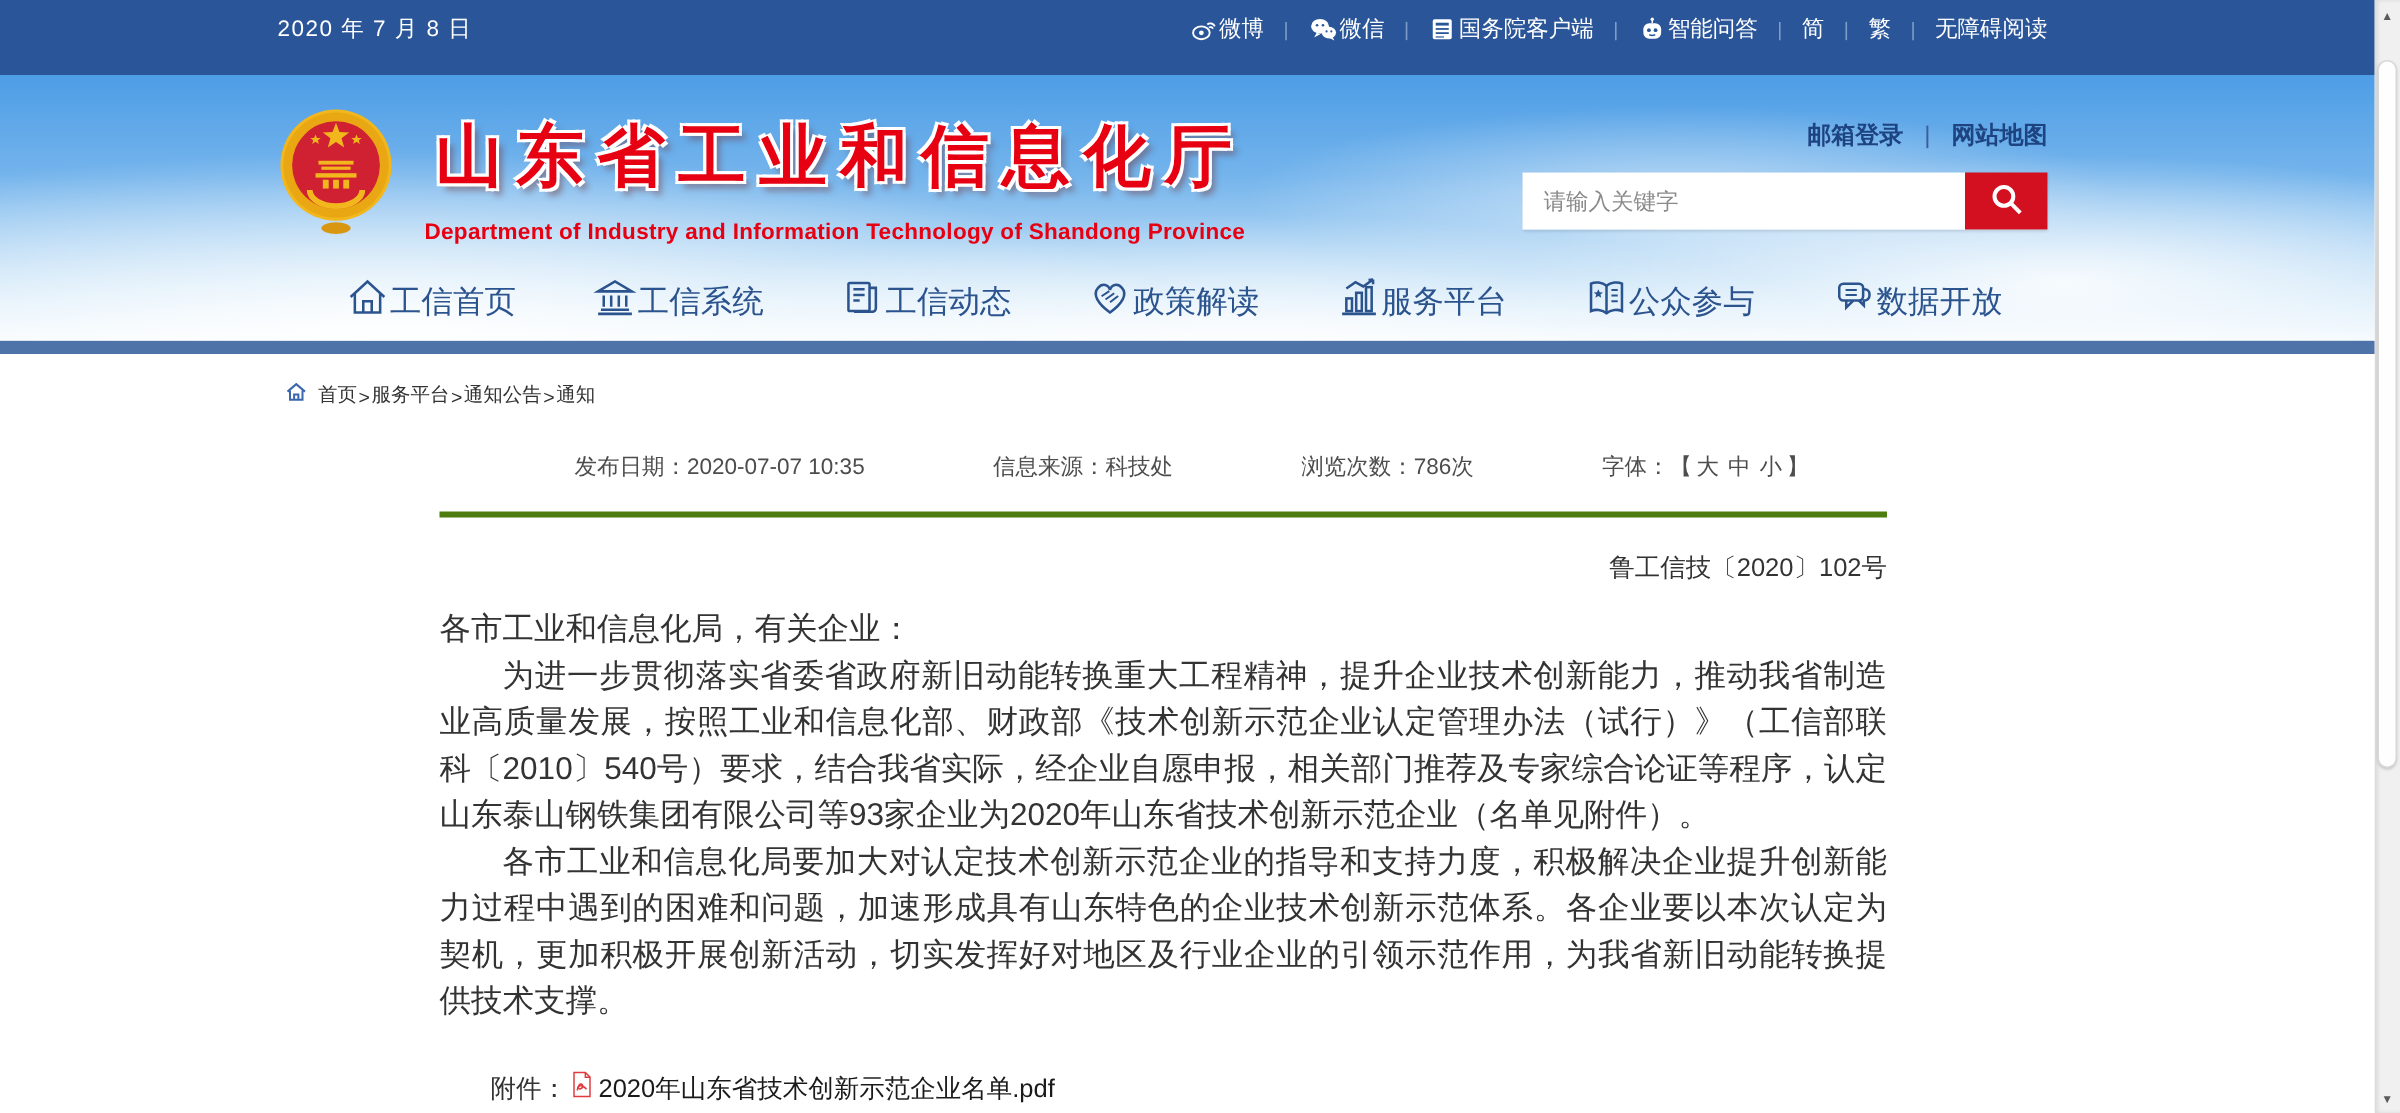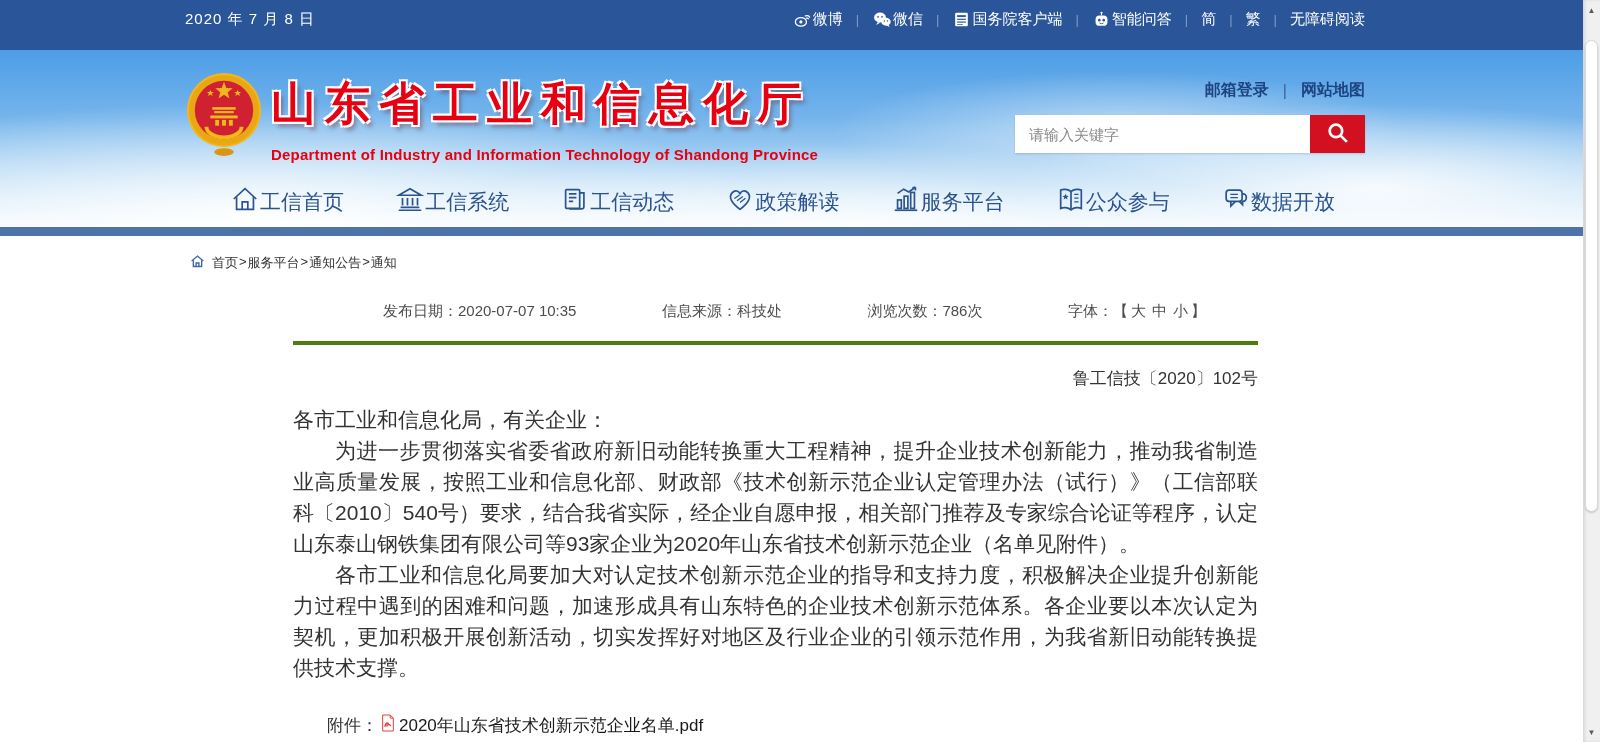--- a/index.html
+++ b/index.html
@@ -24,21 +24,21 @@
     height:177px;position:relative;
     background:
       radial-gradient(55% 115% at 16% 100%, rgba(255,255,255,.95) 0%, rgba(255,255,255,0) 62%),
       radial-gradient(45% 95% at 52% 108%, rgba(255,255,255,.9) 0%, rgba(255,255,255,0) 58%),
       radial-gradient(38% 80% at 86% 78%, rgba(255,255,255,.85) 0%, rgba(255,255,255,0) 60%),
       radial-gradient(30% 55% at 70% 45%, rgba(255,255,255,.5) 0%, rgba(255,255,255,0) 60%),
       linear-gradient(180deg,#4d9de6 0%,#74b4ec 38%,#c6e2f7 78%,#f4fafe 100%);
   }
   .banner-top{display:flex;padding-top:20px;}
   .emblem{width:78px;height:88px;flex:0 0 auto;}
-  .site-title-block{margin-left:8px;}
+  .site-title-block{margin-left:20px;text-align:right;}
   .site-title{
     font-size:45px;font-weight:bold;color:#e60012;letter-spacing:9px;white-space:nowrap;
     margin-top:4px;
     text-shadow:2px 2px 0 #fff,-2px -2px 0 #fff,2px -2px 0 #fff,-2px 2px 0 #fff,4px 5px 4px rgba(110,40,40,.45);
   }
   .site-subtitle{font-size:15px;font-weight:bold;color:#e60012;margin-top:12px;letter-spacing:.2px;white-space:nowrap;}
   .banner-right{margin-left:auto;padding-top:10px;display:flex;flex-direction:column;align-items:flex-end;}
   .quick-links{display:flex;align-items:center;font-size:16px;font-weight:bold;color:#1d4380;}
   .qlink{cursor:pointer;}
   .qsep{margin:0 14px;color:#3c5f9b;font-weight:normal;}
@@ -52,21 +52,21 @@
 
   
   .nav{position:absolute;left:185px;bottom:8px;width:1180px;display:flex;justify-content:space-between;align-items:center;padding:0 30px 0 45px;box-sizing:border-box;}
   .nav-item{display:flex;align-items:center;color:#2b548e;font-size:21px;cursor:pointer;white-space:nowrap;}
   .nav-item svg{width:30px;height:30px;flex:0 0 auto;}
 
   .divider-bar{height:9px;background:#4e73a8;}
 
   
   .content{padding-top:18px;background:#fff;}
-  .breadcrumb{display:flex;align-items:flex-start;font-size:13px;color:#333;margin-left:190px;}
+  .breadcrumb{display:flex;align-items:flex-end;font-size:13px;color:#333;margin-left:190px;}
   .breadcrumb svg{margin-right:7px;}
   .crumb{cursor:pointer;}
   .crumb-sep{margin:0 1px;}
 
   .article{width:965px;margin-left:293px;margin-top:30px;}
   .article-title{text-align:center;font-size:27px;font-weight:bold;color:#333;margin:0 0 30px;letter-spacing:.5px;}
   .meta{
     display:flex;justify-content:space-between;align-items:center;
     padding:0 52px 20px 90px;font-size:15px;color:#4d4d4d;border-bottom:4px solid #4d7c0f;
   }

